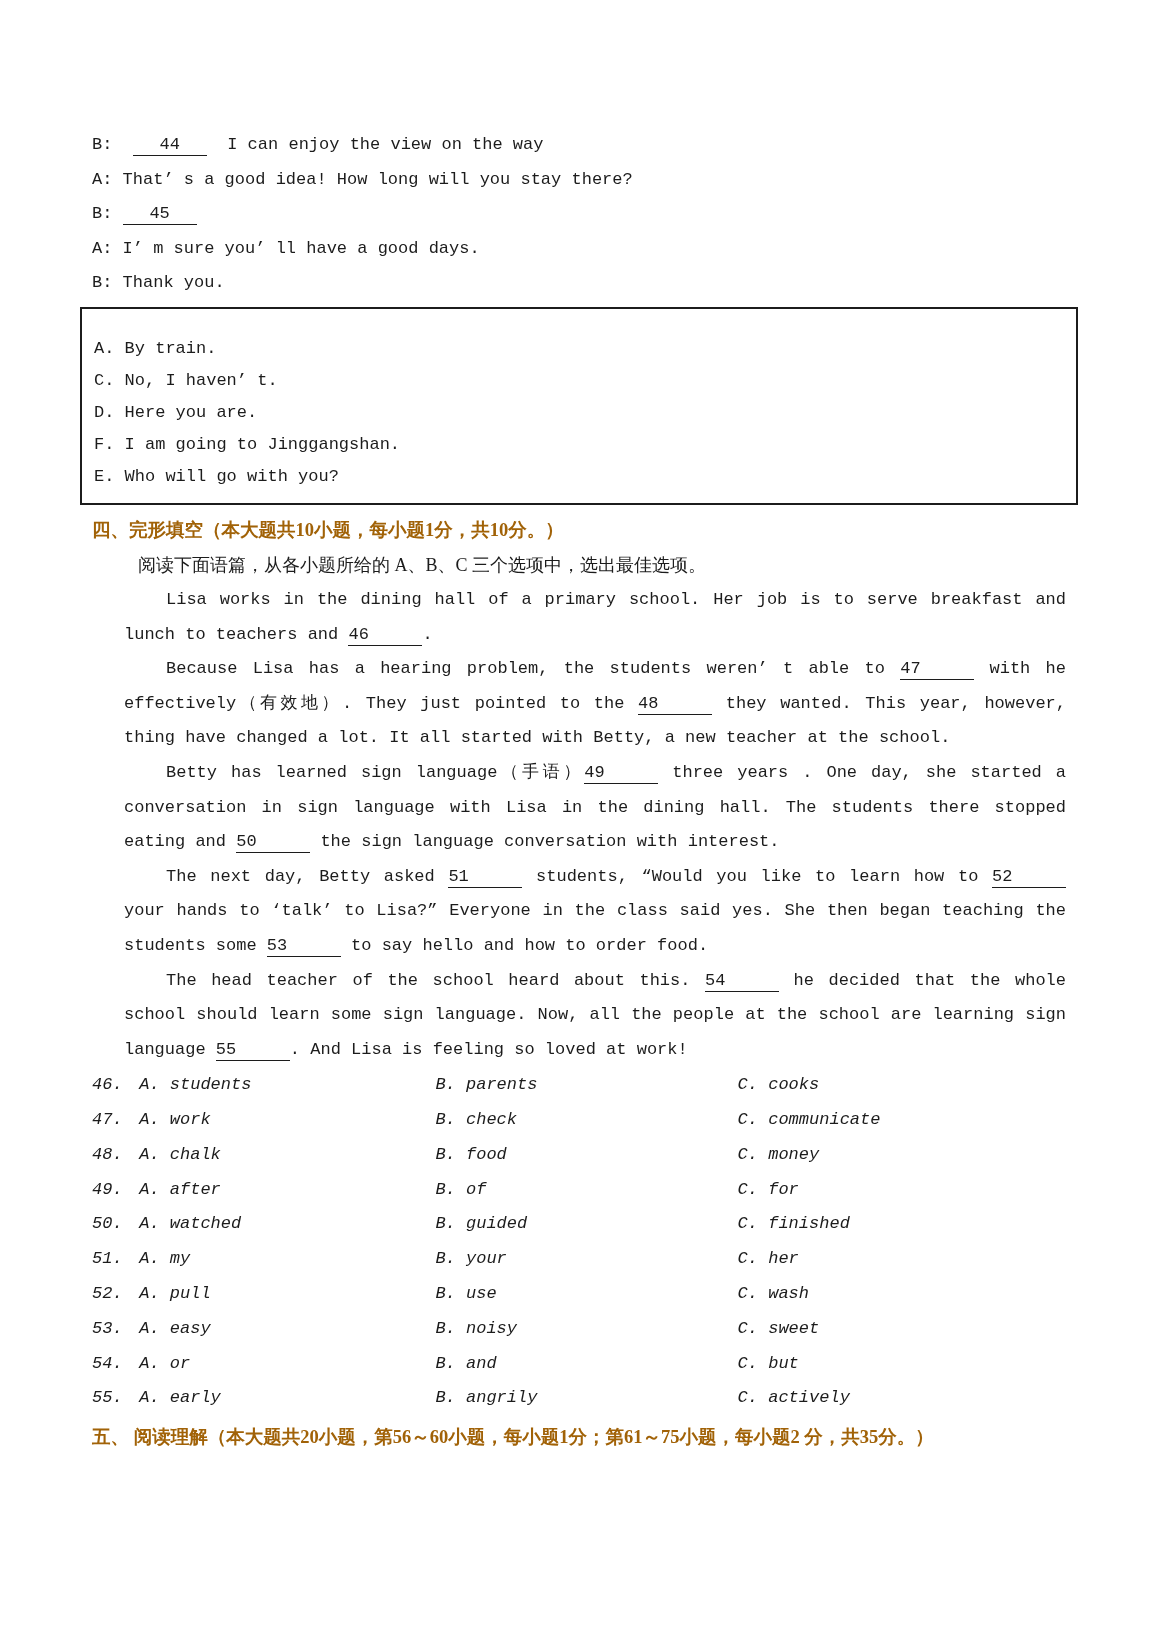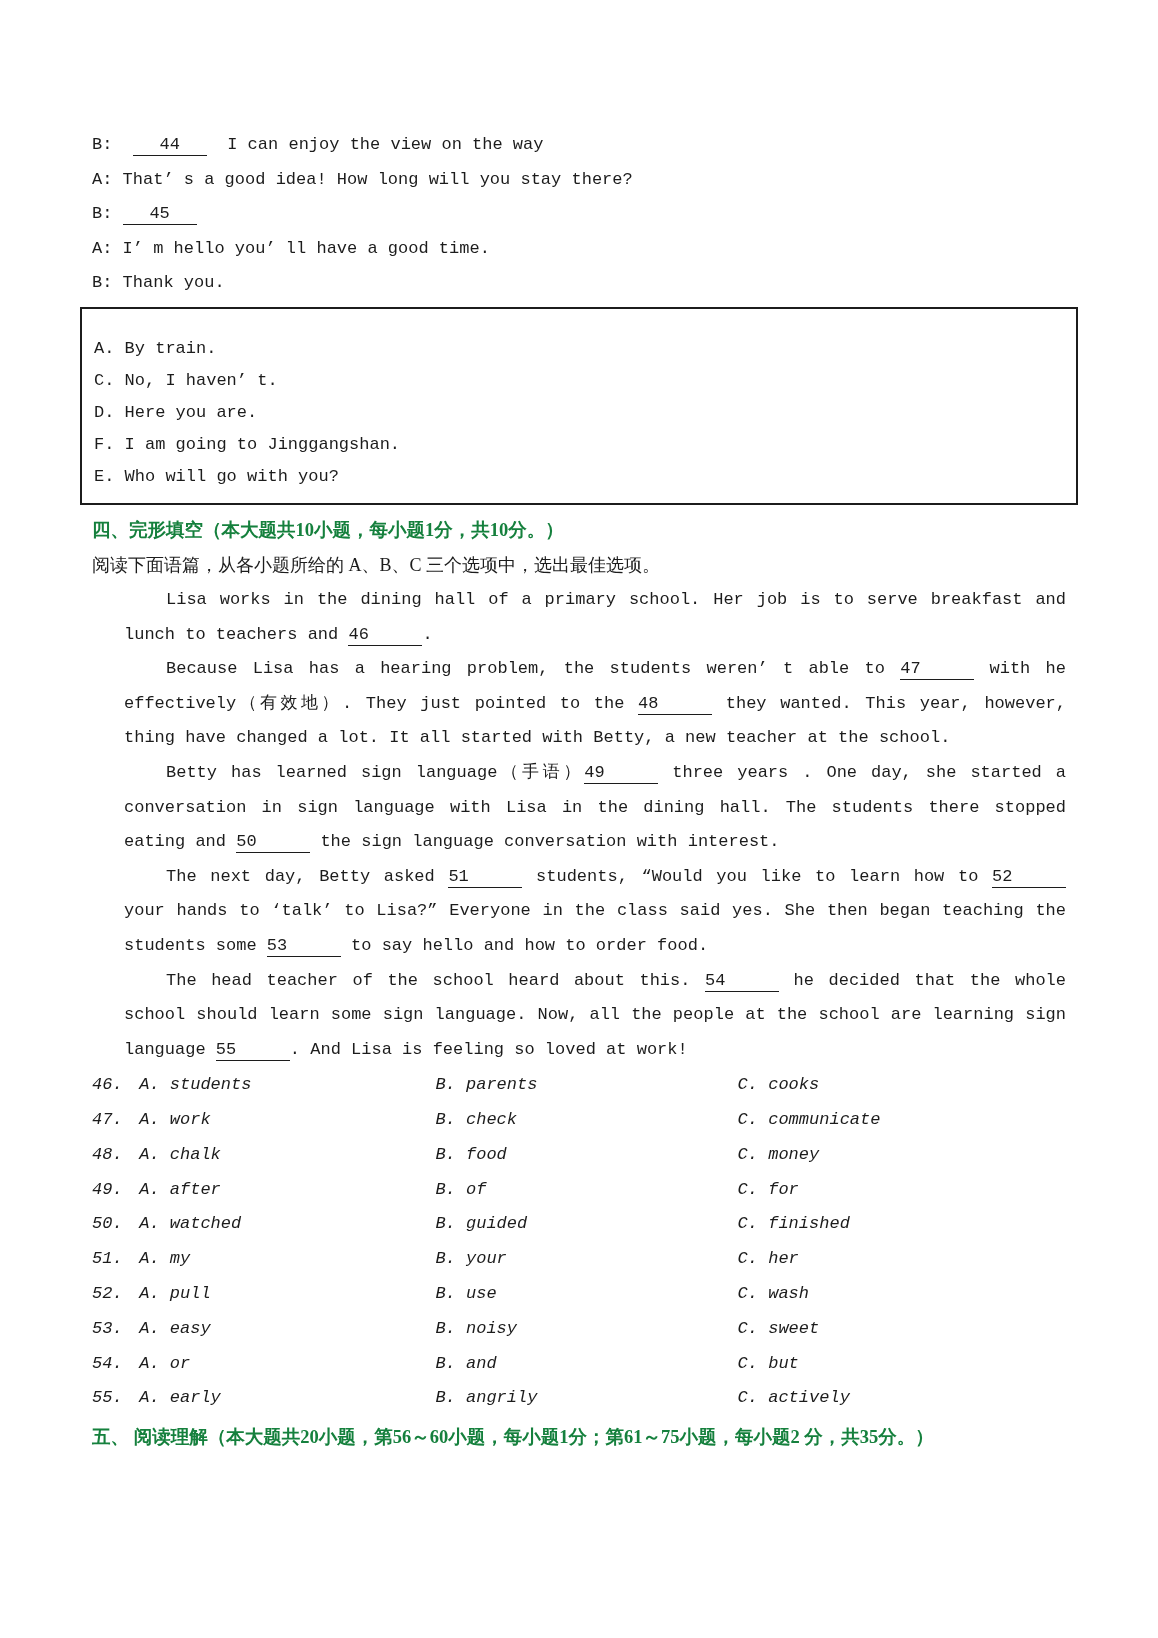--- a/index.html
+++ b/index.html
@@ -23,26 +23,27 @@
     border: 2px solid #1c1c1c;
     margin: 6px -12px 8px -12px;
     padding: 24px 12px 10px 12px;
   }
   .options-box .line { line-height: 32px; }
   .cn-heading {
     font-family: "Liberation Serif", "DejaVu Serif", serif;
     font-weight: bold;
     font-size: 18.5px;
     line-height: 35px;
-    color: #15803d;
+    color: #a16207;
   }
   .cn-text {
     font-family: "Liberation Serif", "DejaVu Serif", serif;
     font-size: 18px;
     line-height: 35px;
+    margin-left: 46px;
   }
   .para {
     text-align: justify;
     text-align-last: left;
     text-indent: 42px;
     line-height: 34.6px;
     margin-left: 32px;
   }
   .blank {
     display: inline-block;
@@ -62,21 +63,21 @@
 </style>
 </head>
 <body>
 
 <div class="page">
 
   <div class="dialogue">
     <p class="line">B:  <span class="blank">44</span>  I can enjoy the view on the way</p>
     <p class="line">A: That’ s a good idea! How long will you stay there?</p>
     <p class="line">B: <span class="blank">45</span></p>
-    <p class="line">A: I’ m hello you’ ll have a good time.</p>
+    <p class="line">A: I’ m sure you’ ll have a good days.</p>
     <p class="line">B: Thank you.</p>
   </div>
 
   <div class="options-box">
     <p class="line">A. By train.</p>
     <p class="line">C. No, I haven’ t.</p>
     <p class="line">D. Here you are.</p>
     <p class="line">F. I am going to Jinggangshan.</p>
     <p class="line">E. Who will go with you?</p>
   </div>

